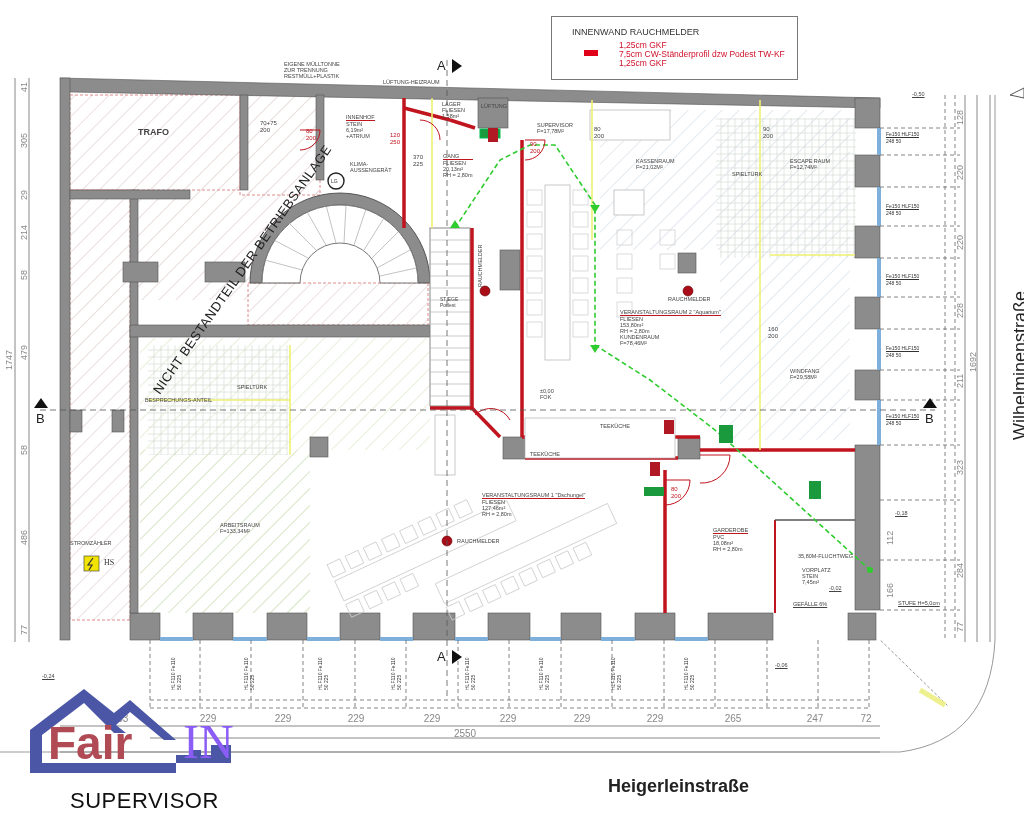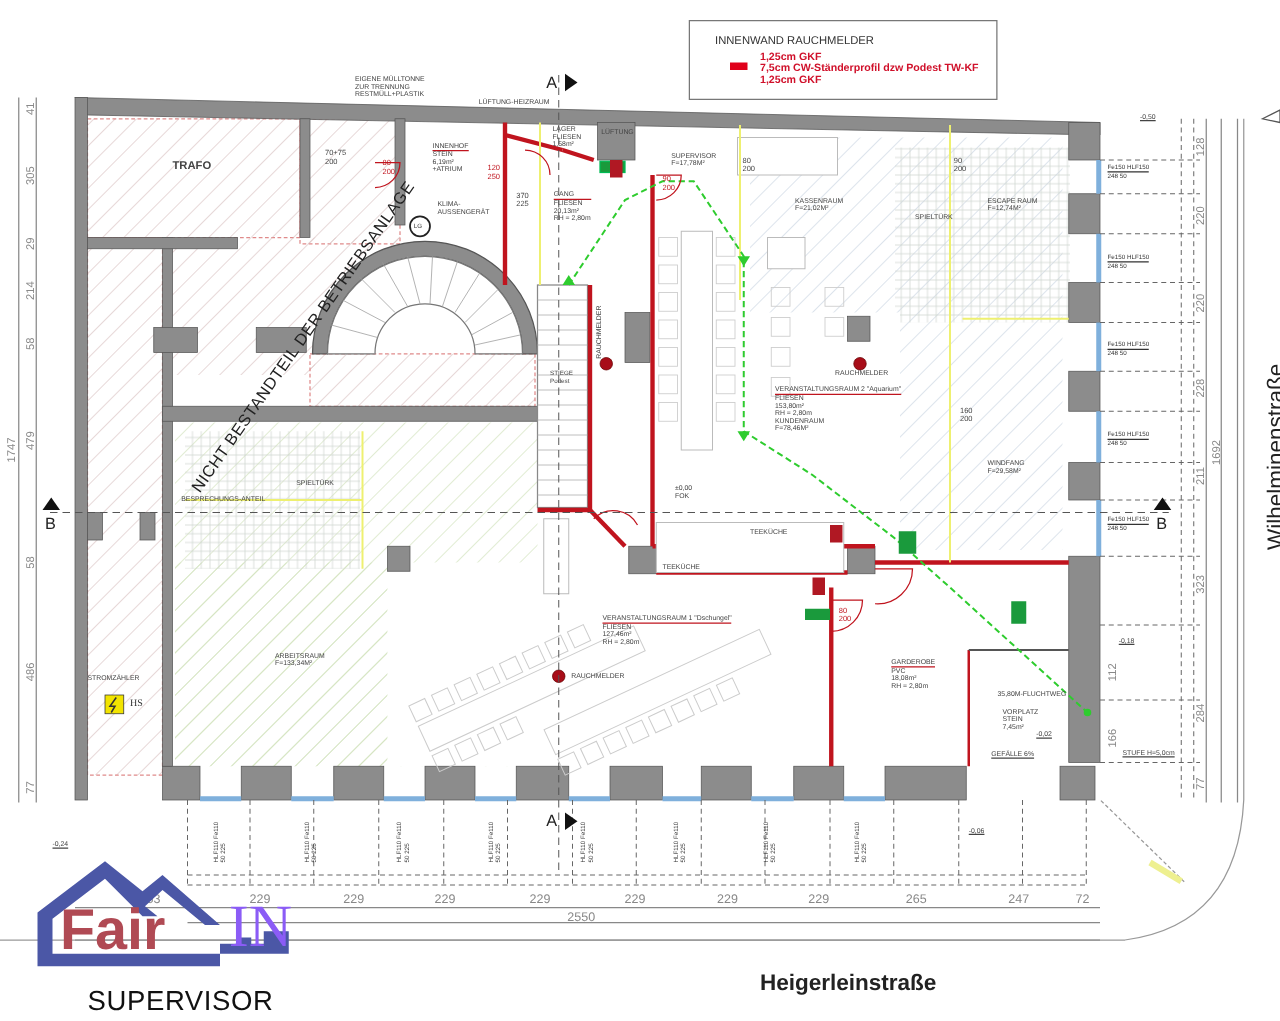--- a/index.html
+++ b/index.html
@@ -2,21 +2,21 @@
 <html><head>
 <meta charset="utf-8">
 <style>
   html,body{margin:0;padding:0;background:#fff;}
   body{width:1024px;height:817px;position:relative;overflow:hidden;font-family:"Liberation Sans",sans-serif;color:#222;}
   .abs{position:absolute;}
   svg text{font-family:"Liberation Sans",sans-serif;}
   .legend{position:absolute;left:551px;top:16px;width:245px;height:62px;border:1px solid #777;background:#fff;}
   .legend .title{position:absolute;left:20px;top:10px;font-size:9px;color:#333;}
   .legend .swatch{position:absolute;left:32px;top:33px;width:14px;height:6px;background:#e0001a;}
-  .legend .l{position:absolute;left:56px;font-size:8.5px;color:#d0102a;white-space:nowrap;font-weight:bold;}
+  .legend .l{position:absolute;left:67px;font-size:8.5px;color:#d0102a;white-space:nowrap;}
   .street{position:absolute;font-size:18px;color:#222;}
   .street-v{position:absolute;left:1010px;top:340px;font-size:18px;transform:rotate(-90deg);transform-origin:left top;white-space:nowrap;color:#222;}
   .floor-label{position:absolute;left:70px;top:788px;font-size:22px;color:#111;letter-spacing:0.5px;}
   .logo{position:absolute;left:26px;top:685px;}
 </style>
 </head>
 <body>
 
 <div class="legend">
   <div class="title">INNENWAND RAUCHMELDER</div>

